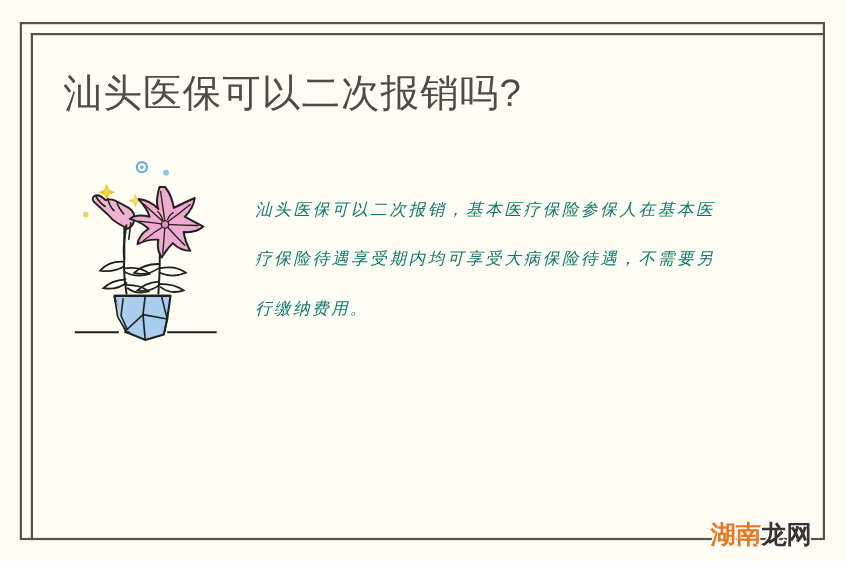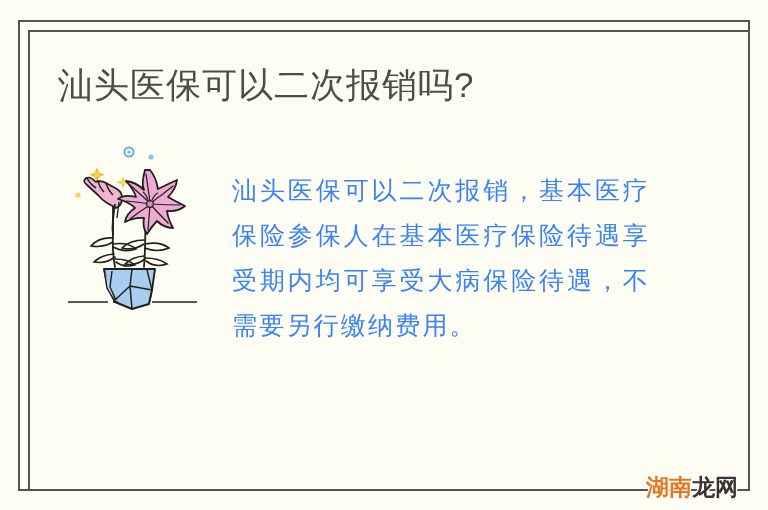--- a/index.html
+++ b/index.html
@@ -69,24 +69,25 @@
     display: block;
   }
 
   
   .body-text {
     position: absolute;
     left: 232px;
     top: 168px;
     width: 418px;
     font-family: "DejaVu Sans", "Liberation Sans", sans-serif;
-    font-size: 25px;
+    font-size: 15px;
     line-height: 45px;
     letter-spacing: 2.2px;
-    color: #3b82f6;
+    color: #0f766e;
+    font-style: italic;
     text-align: justify;
   }
 
   
   .watermark {
     position: absolute;
     left: 646px;
     top: 473px;
     font-family: "DejaVu Sans", "Liberation Sans", sans-serif;
     font-size: 23px;

